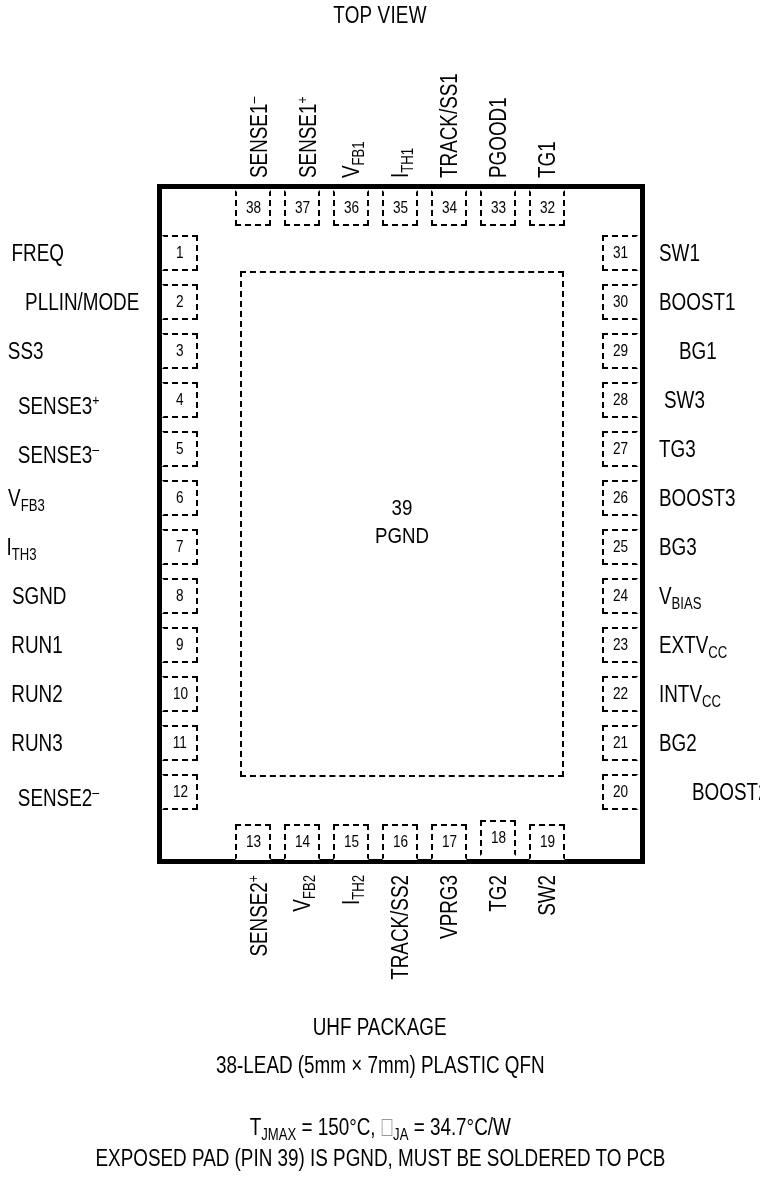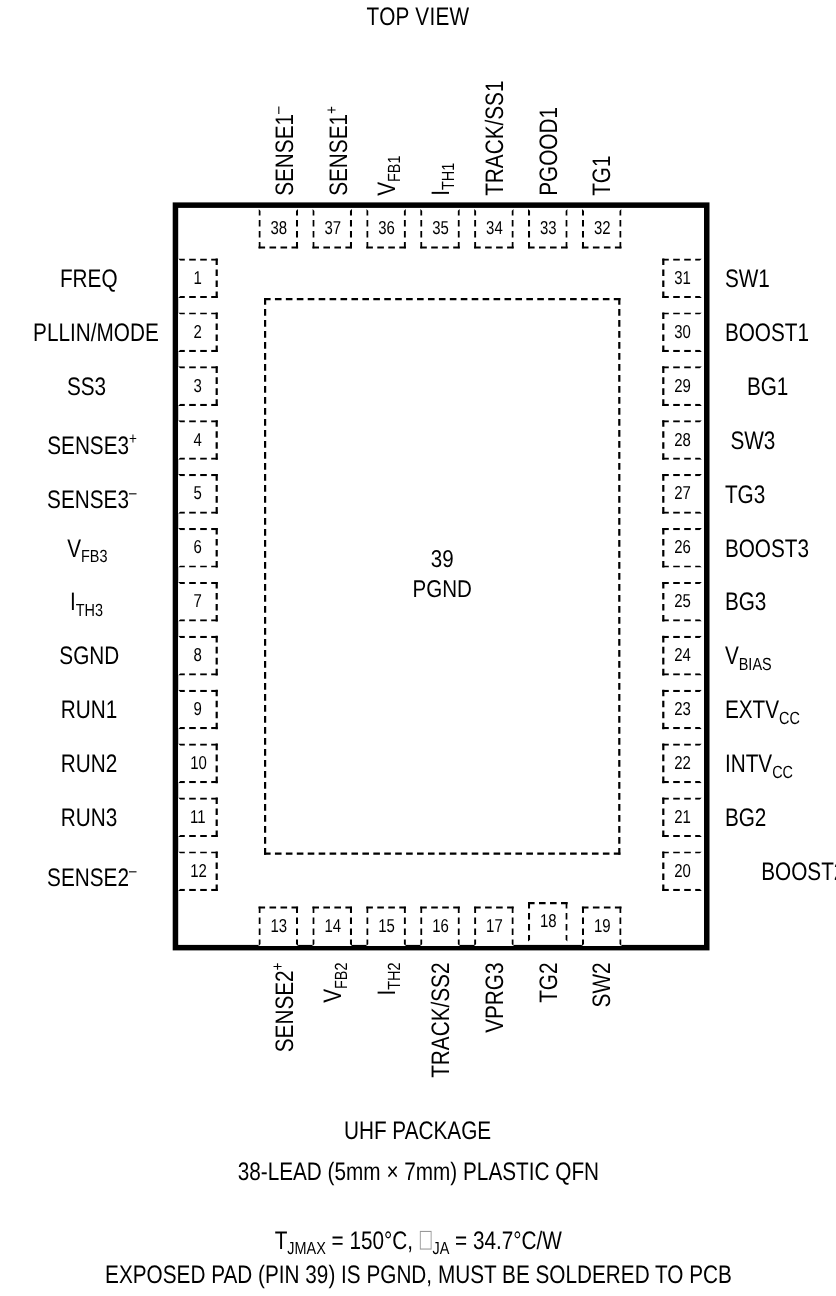--- a/index.html
+++ b/index.html
@@ -12,21 +12,21 @@
          border: 5px solid #000; }
   .epad { position: absolute; left: 240px; top: 271px; width: 320px; height: 502px;
           border: 2px dashed #000; }
   .epad-label { position: absolute; left: 240px; width: 324px; top: 494px; text-align: center;
                 font-size: 22px; line-height: 28px; transform: scaleX(0.85); }
   .pad { position: absolute; width: 36px; height: 36px; border: 2px dashed #000;
          box-sizing: border-box; display: flex; align-items: center; justify-content: center;
          font-size: 17px; background: #fff; }
   .pad span { display: inline-block; transform: scaleX(0.8); }
   .lbl { position: absolute; font-size: 23px; white-space: nowrap; line-height: 28px; }
-  .lbl-l { text-align: center; width: 150px; }
+  .lbl-l { text-align: left; width: 150px; }
   .lbl-r { text-align: left; }
   .lbl .t { display: inline-block; transform: scaleX(0.82); }
   .lbl-l .t { transform-origin: right center; }
   .lbl-r .t { transform-origin: left center; }
   .sub { font-size: 16px; vertical-align: -5px; }
   .sup { font-size: 15px; vertical-align: 9px; }
   .vlbl { position: absolute; font-size: 23px; white-space: nowrap; line-height: 28px;
           transform-origin: 0 0; }
   .vlbl .t { display: inline-block; transform: scaleX(0.82); transform-origin: left center; }
   .foot { position: absolute; left: 0; width: 760px; text-align: center; font-size: 23px;

